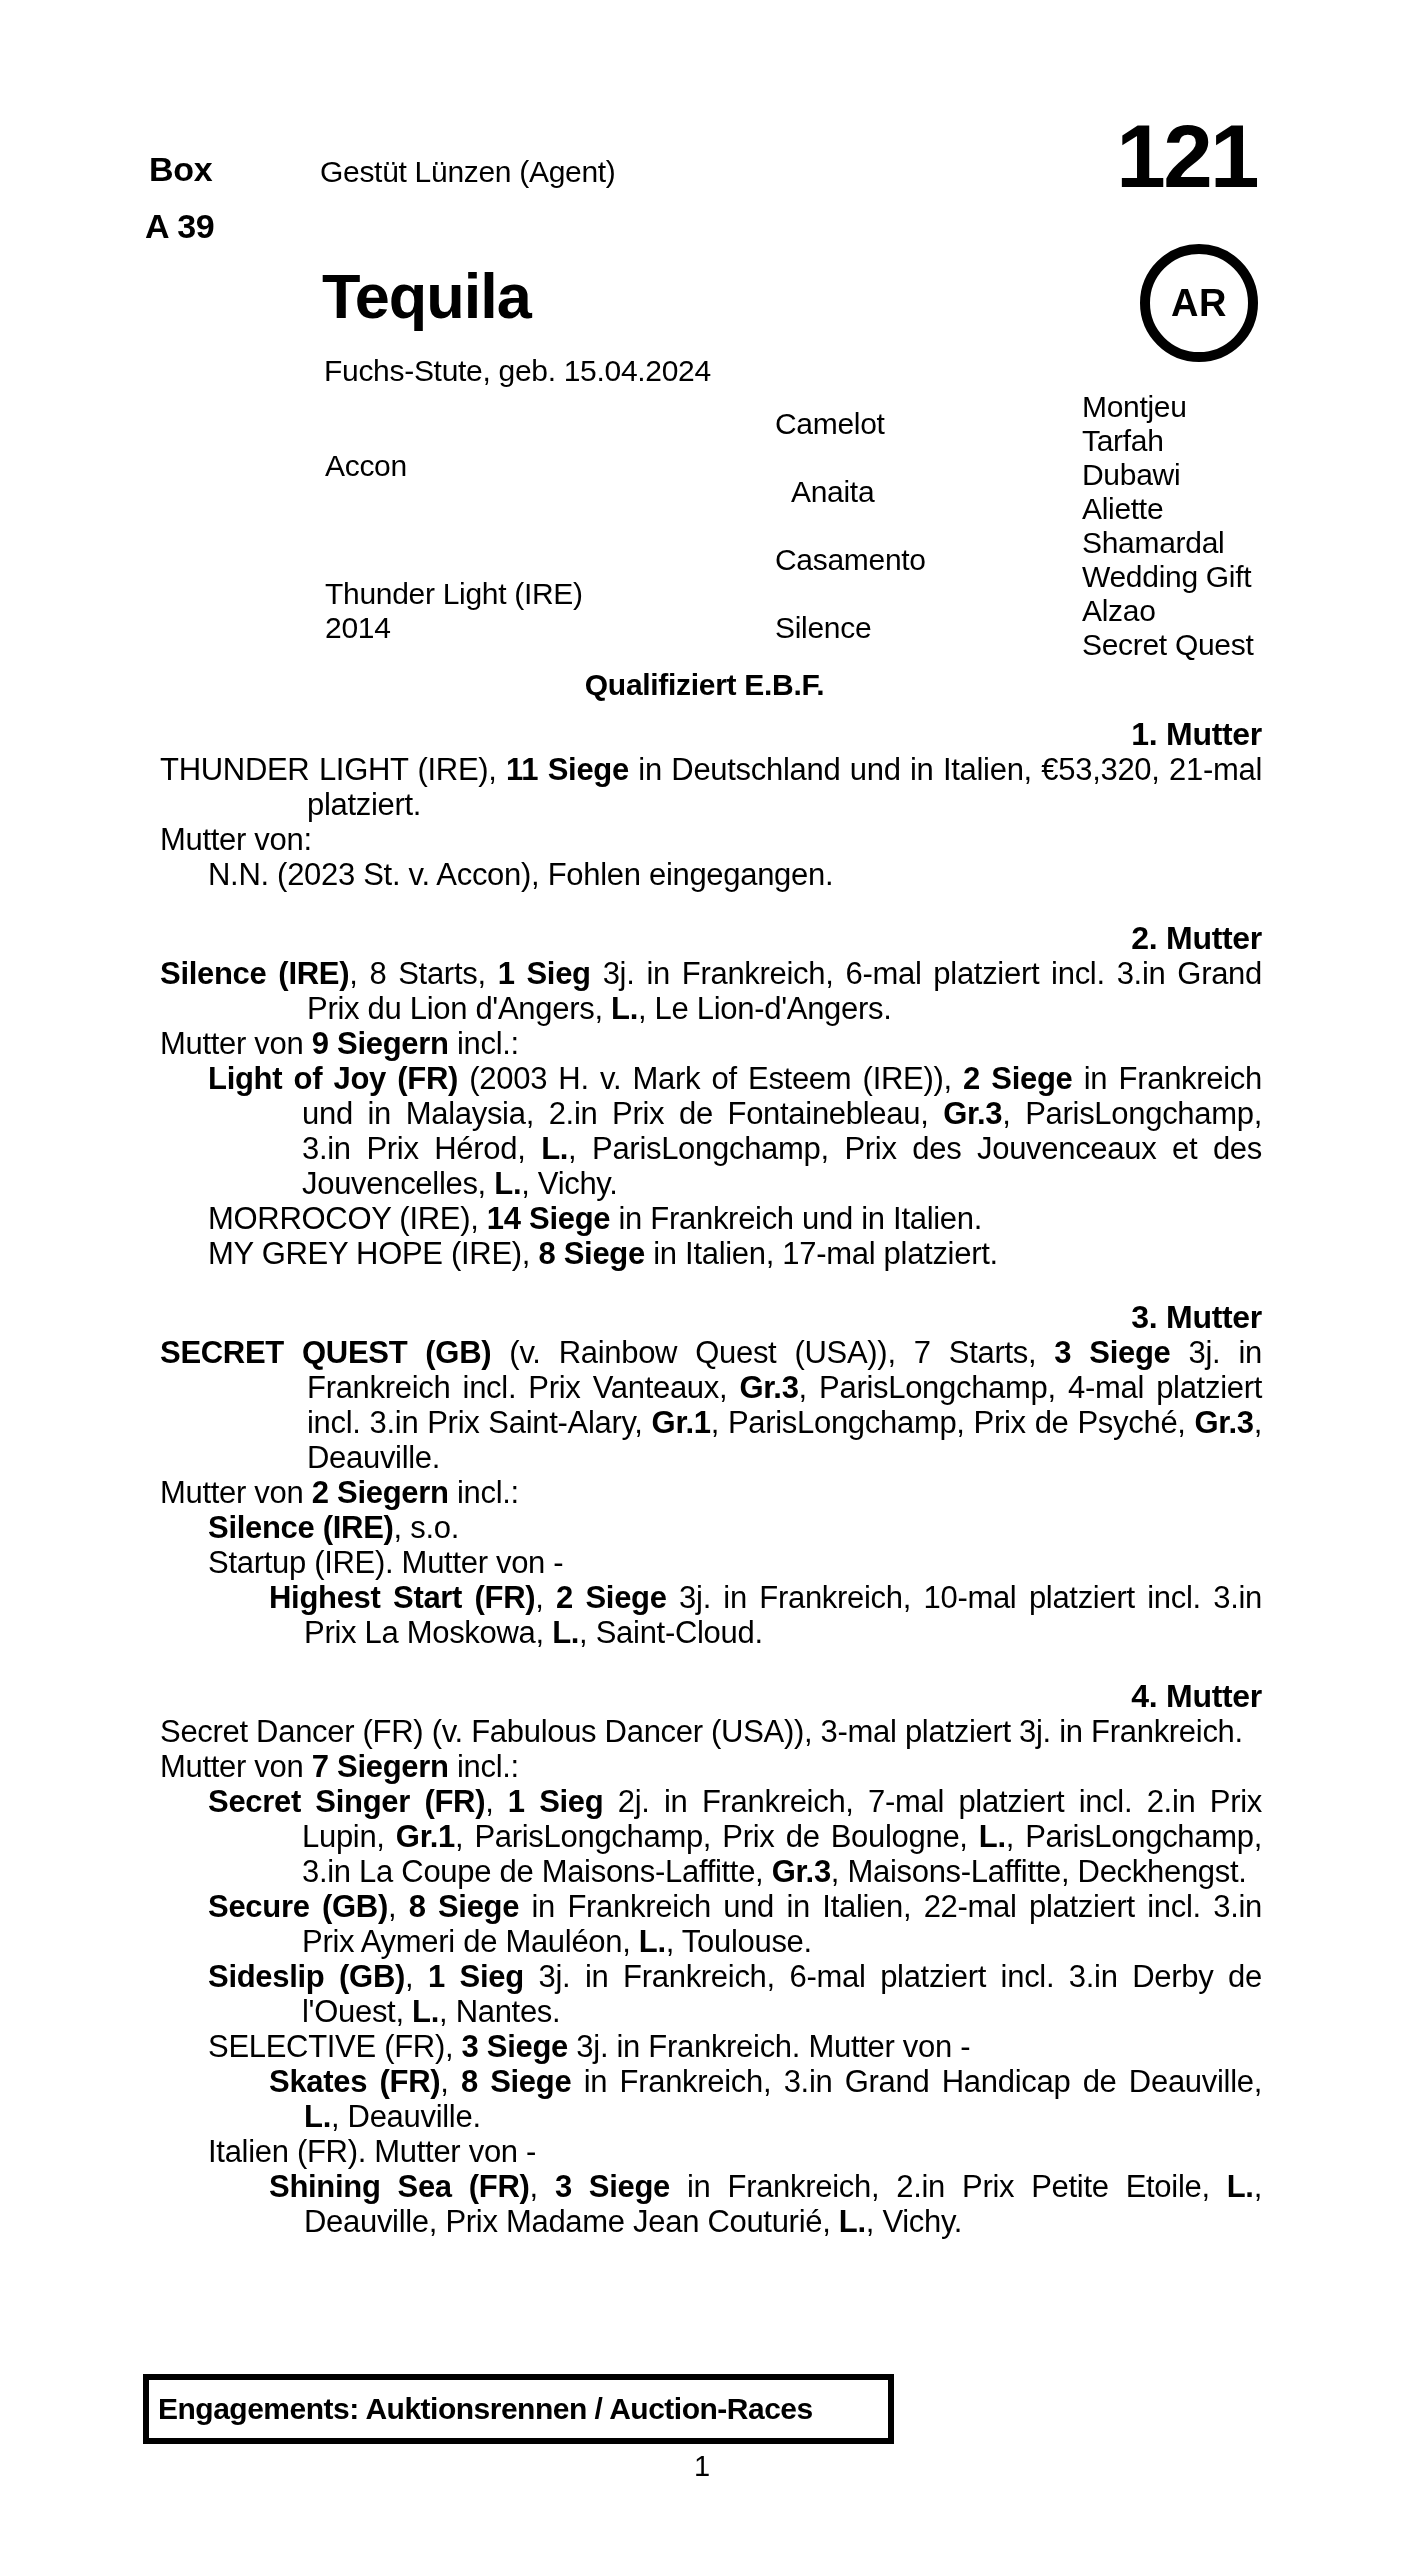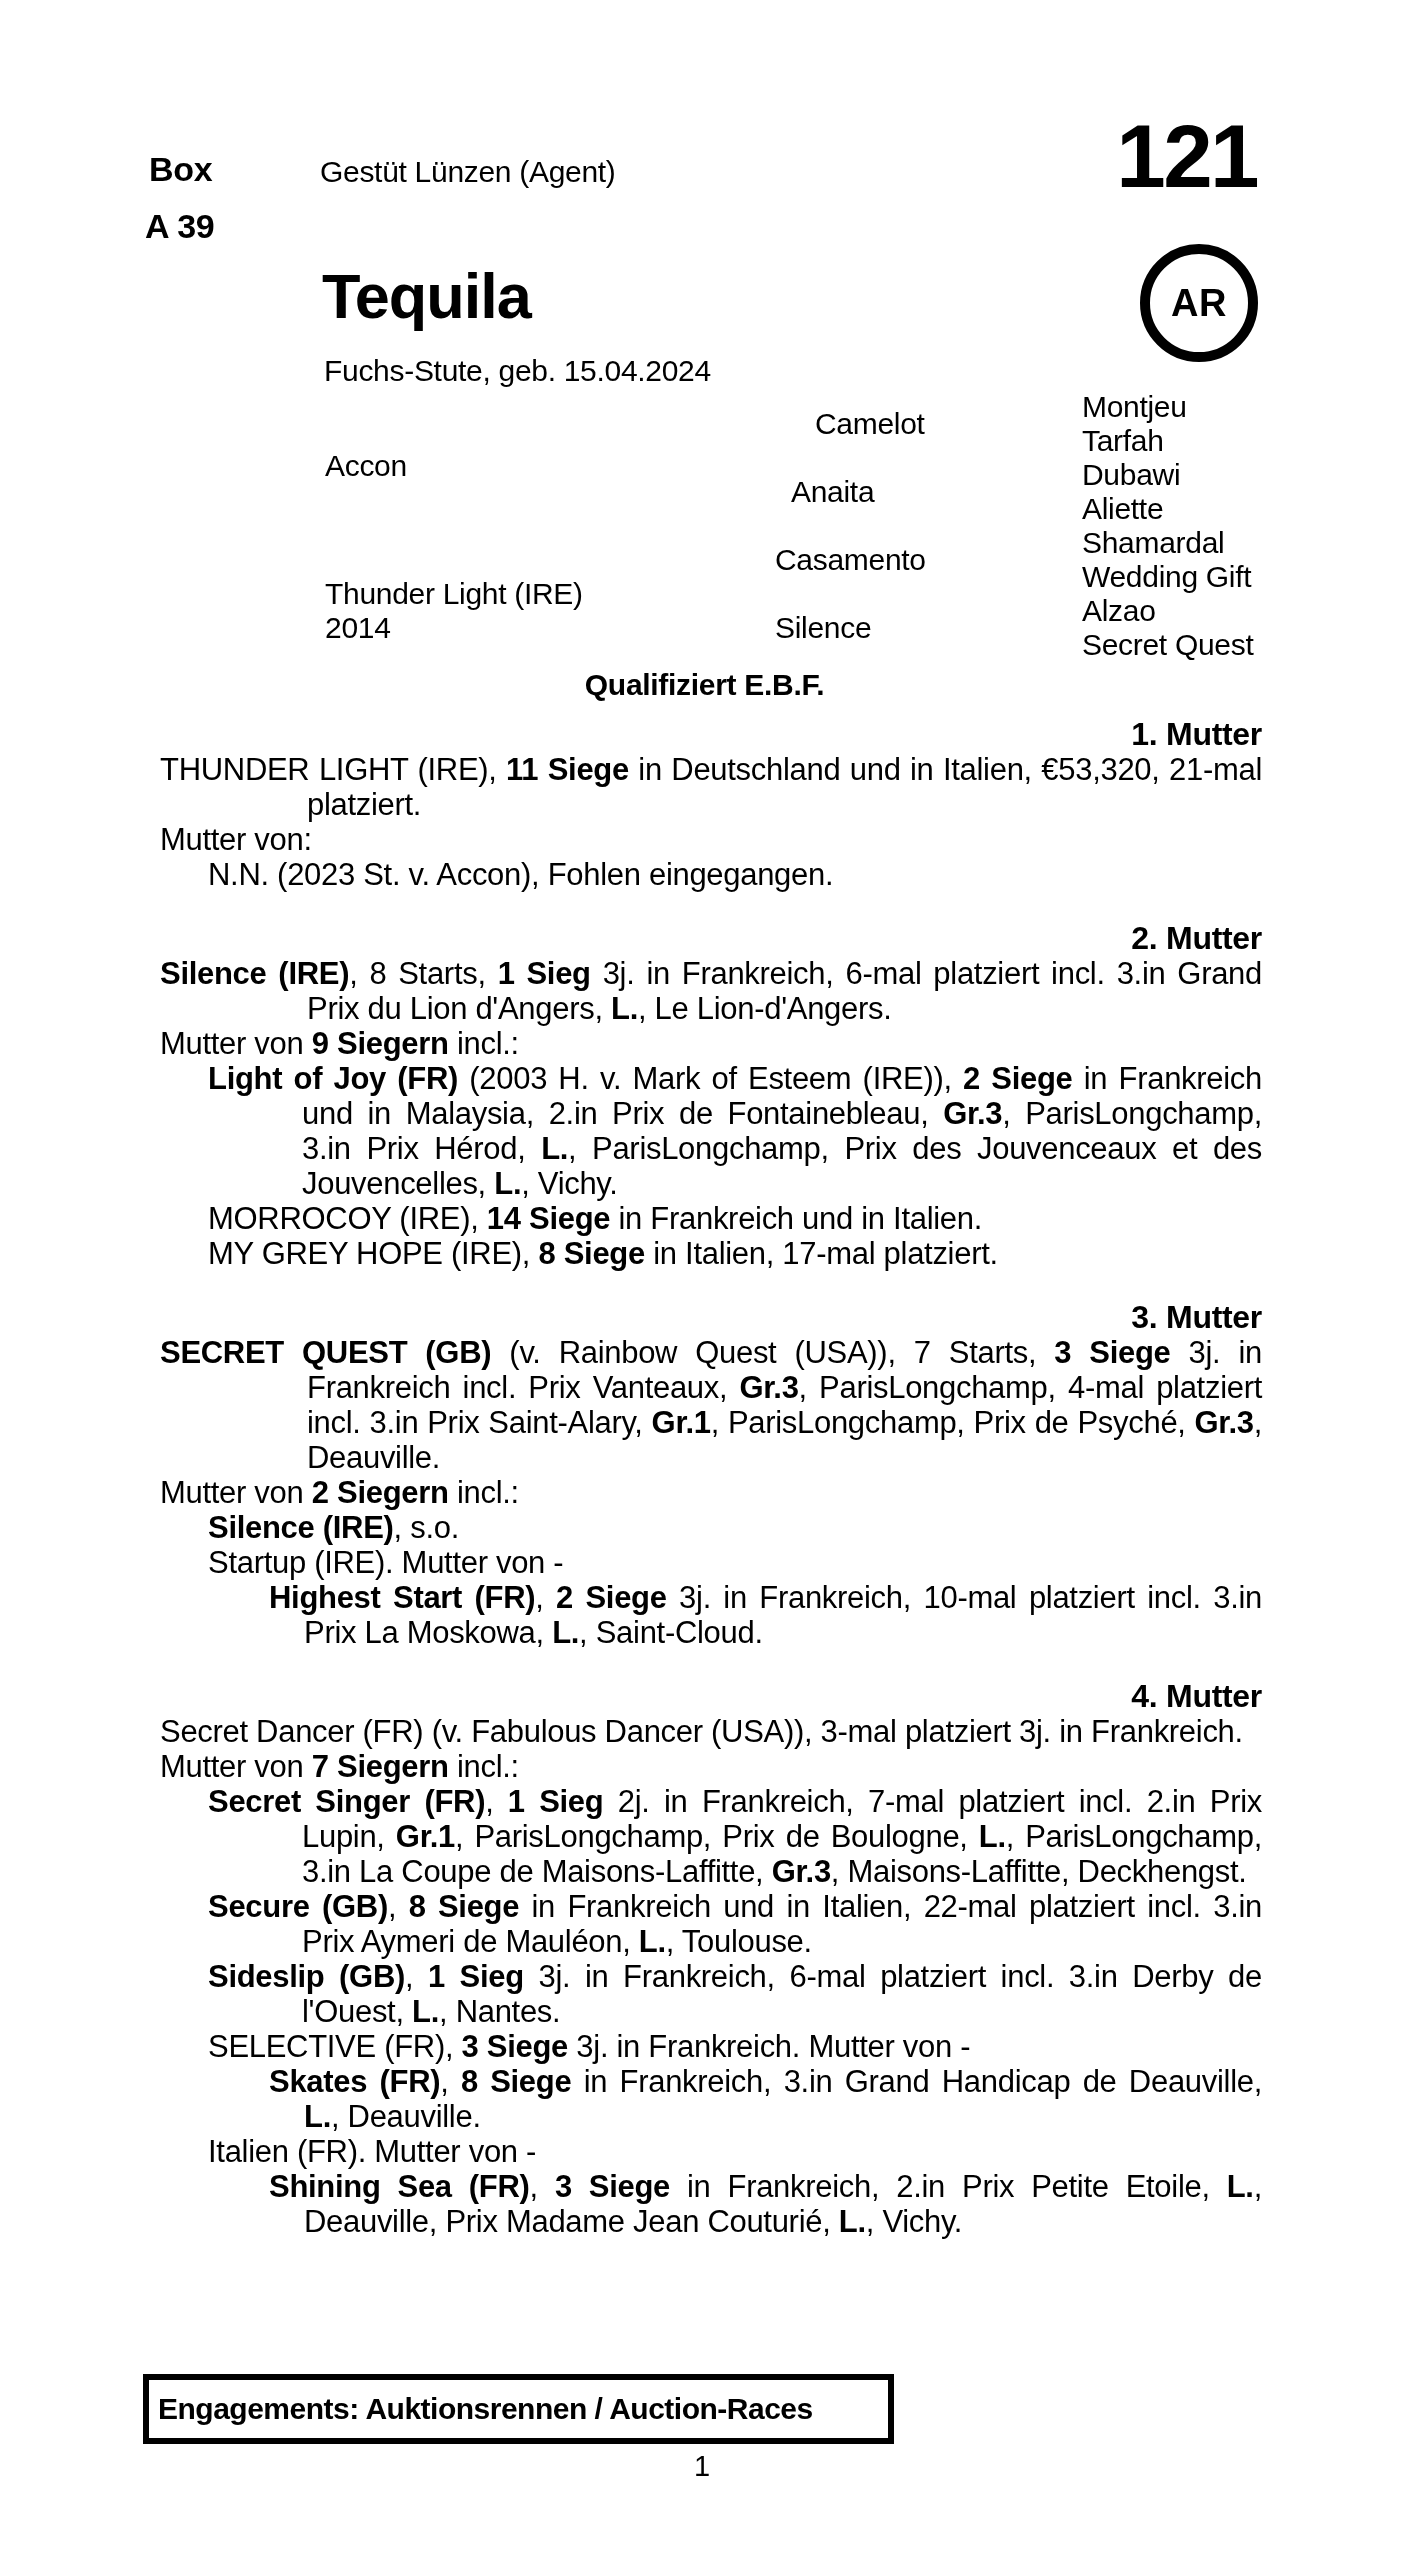--- a/index.html
+++ b/index.html
@@ -22,21 +22,21 @@
             display:flex;align-items:center;justify-content:center;}
   .ar-badge-label{font-size:38px;font-weight:700;letter-spacing:0.5px;}
 
   .horse-name{left:322px;top:260px;font-size:63px;font-weight:700;letter-spacing:-1px;}
   .horse-details{left:324px;top:354px;font-size:30px;}
 
   
   .ped{font-size:30px;line-height:34px;white-space:nowrap;}
   .ped-sire{left:325px;top:441px;margin-top:8px;}
   .ped-dam{left:325px;top:577px;}
-  .ped-g1{left:815px;top:407px;}
+  .ped-g1{left:775px;top:407px;}
   .ped-g2{left:775px;top:475px;margin-left:16px;}
   .ped-g3{left:775px;top:543px;}
   .ped-g4{left:775px;top:611px;}
   .ped-gg{left:1082px;top:390px;}
   .ped-gg span{display:block;}
 
   .qualification{left:147px;top:668px;width:1115px;text-align:center;
                  font-size:30px;font-weight:700;}
 
   

